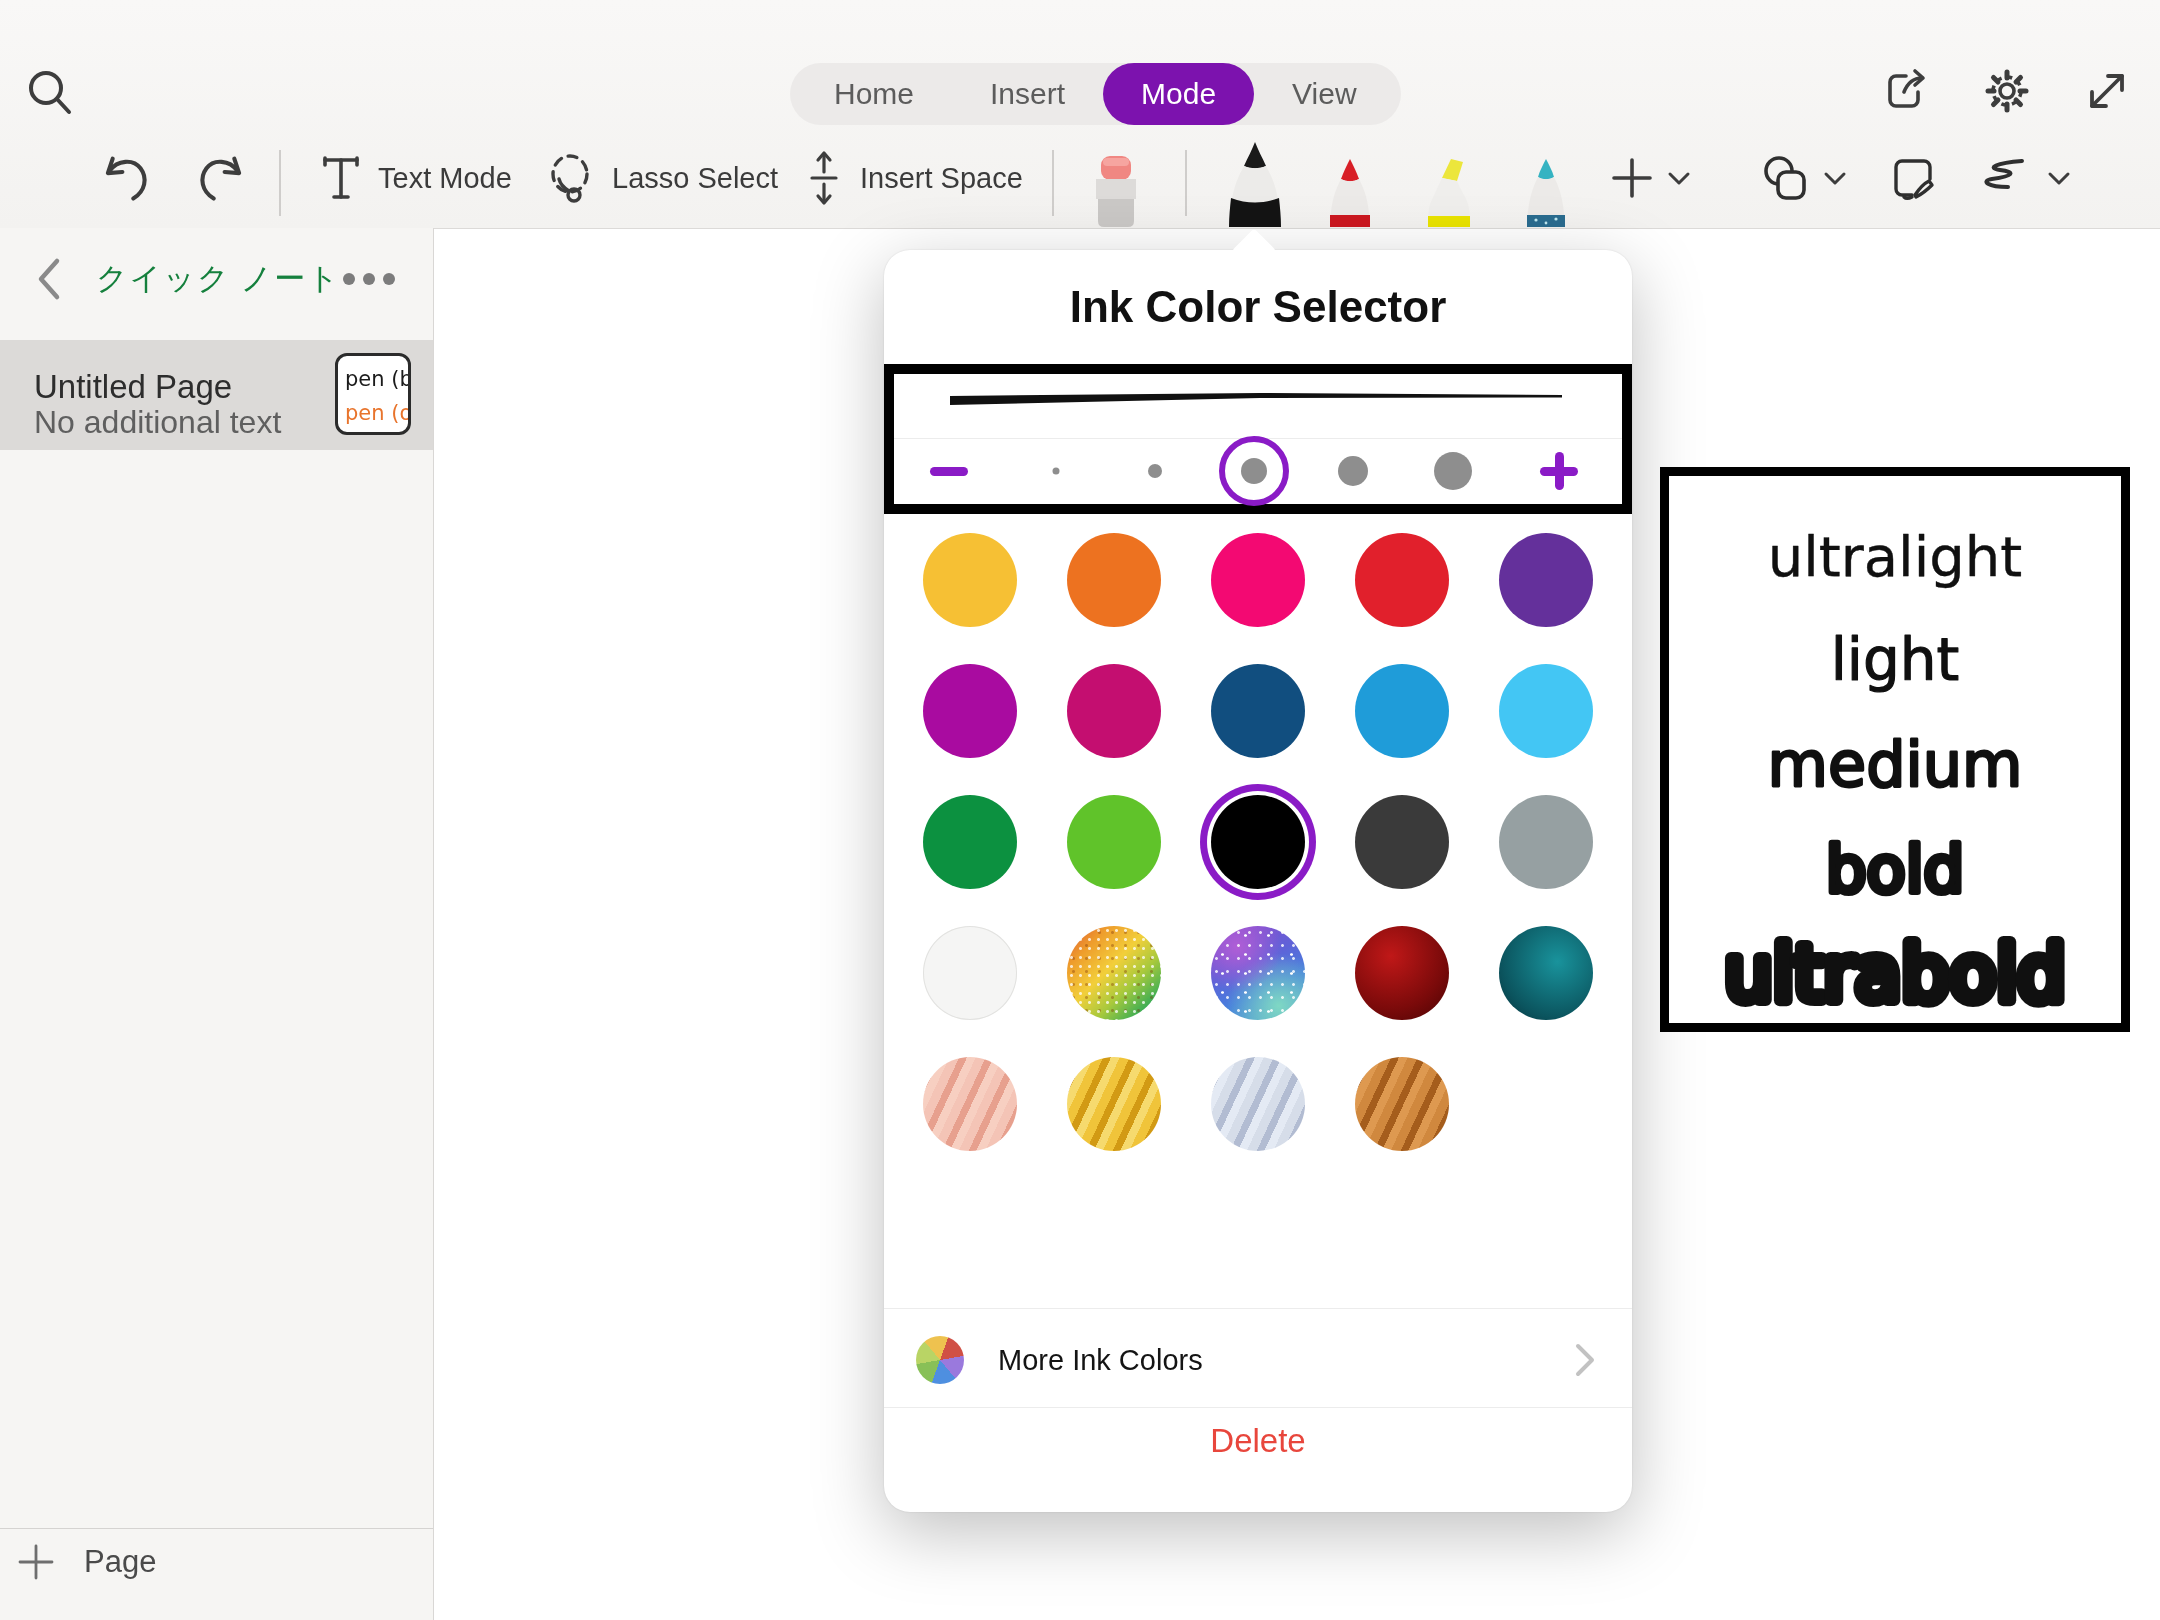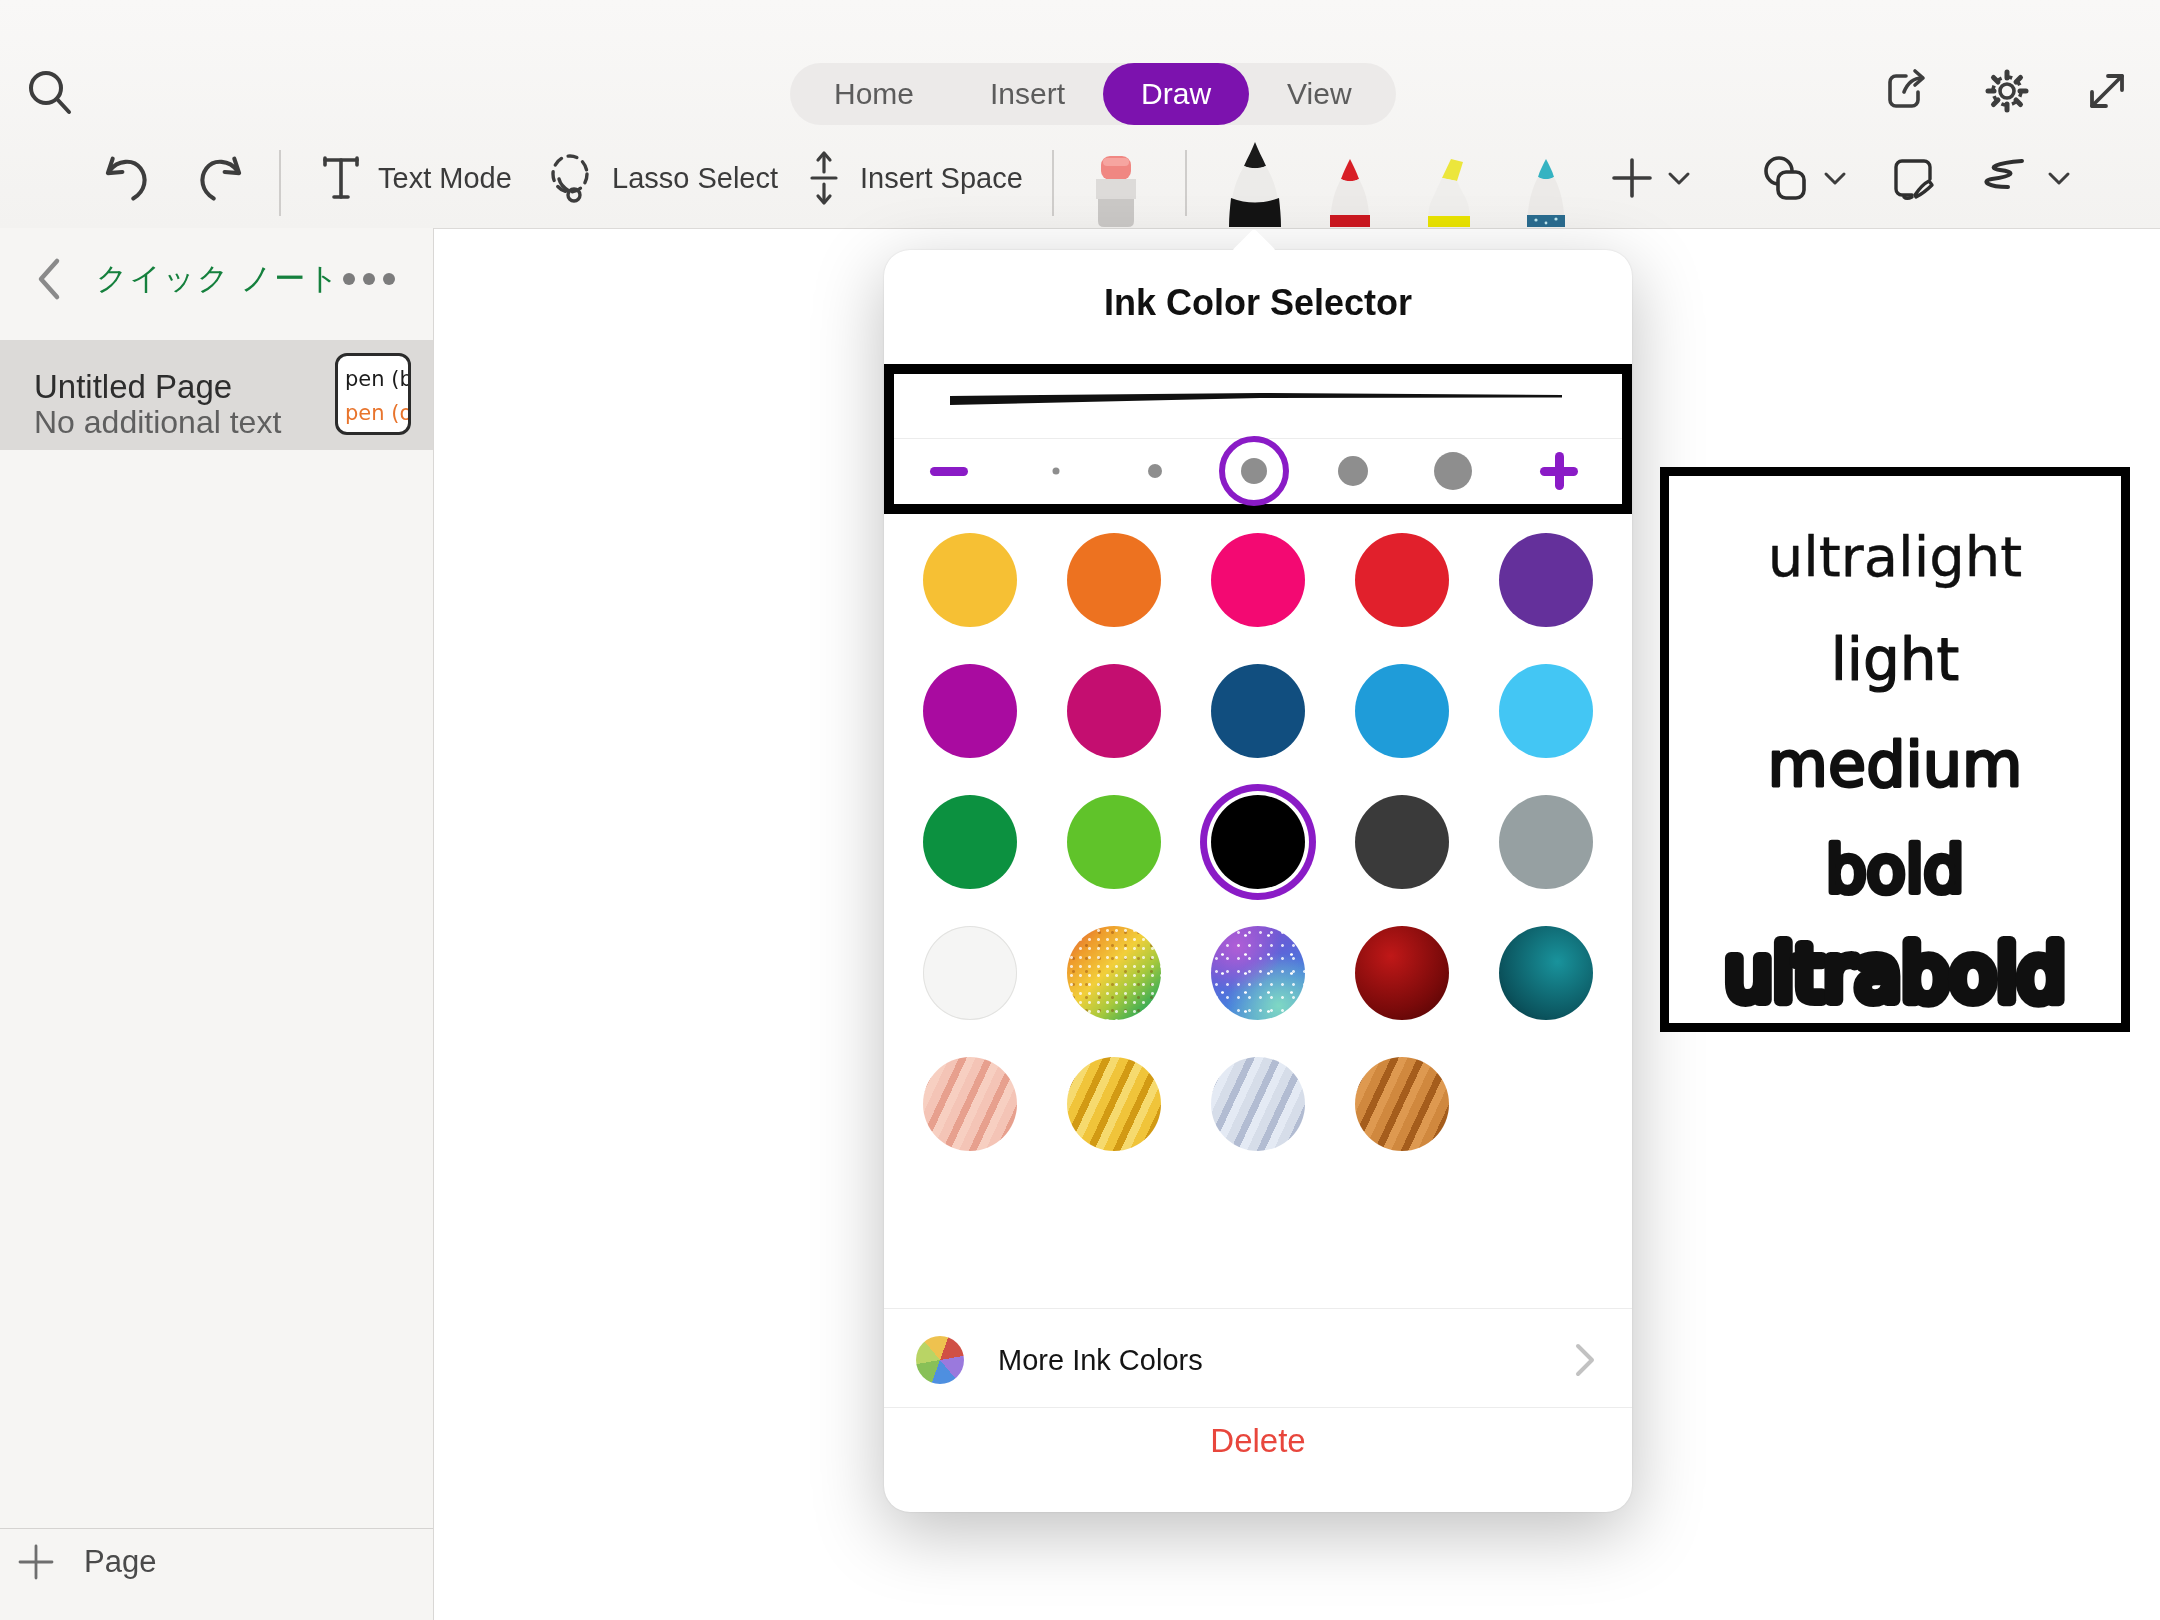--- a/index.html
+++ b/index.html
@@ -35,21 +35,21 @@
   .page-sub{position:absolute;left:34px;top:64px;font-size:32px;color:#5f5f5f;}
   .thumb{position:absolute;right:22px;top:13px;width:76px;height:82px;background:#fff;
          border:3px solid #2b2b2b;border-radius:12px;overflow:hidden;padding:6px 0 0 7px;box-sizing:border-box;}
   .thumb span{display:block;font-size:21px;white-space:nowrap;line-height:34px;font-family:"DejaVu Sans",sans-serif;}
   .sb-foot{position:absolute;left:0;bottom:0;width:100%;height:66px;border-top:1px solid #d5d3d1;
            display:flex;align-items:center;gap:28px;padding-left:16px;box-sizing:border-box;margin-bottom:26px;}
   .sb-foot .lbl{font-size:31px;color:#4a4a4a;}
   
   .popup{position:absolute;left:884px;top:250px;width:748px;height:1262px;background:#fff;border-radius:26px;
          box-shadow:0 20px 70px rgba(0,0,0,.25),0 0 2px rgba(0,0,0,.12);}
-  .popup-title{position:absolute;left:0;top:32px;width:100%;text-align:center;font-size:36px;font-weight:bold;color:#111;}
+  .popup-title{position:absolute;left:0;top:32px;width:100%;text-align:center;font-size:44px;font-weight:bold;color:#111;}
   .stroke-box{position:absolute;left:0;top:114px;width:748px;height:150px;border:10px solid #000;background:#fff;box-sizing:border-box;}
   .stroke-line{position:absolute;left:56px;top:14px;}
   .stroke-div{position:absolute;left:0;top:64px;width:100%;height:1px;background:#ececec;}
   .sizebar{position:absolute;left:0;top:64px;width:100%;height:66px;}
   .dotwrap{position:absolute;top:33px;transform:translate(-50%,-50%);display:flex;align-items:center;justify-content:center;}
   .dot{background:#8e8e8e;border-radius:50%;}
   .dot-ring{position:absolute;width:58px;height:58px;border:6px solid var(--ring);border-radius:50%;}
   .minus-btn{position:absolute;left:36px;top:29px;width:38px;height:9px;border-radius:5px;background:var(--ring);}
   .plus-btn{position:absolute;left:646px;top:14px;width:38px;height:38px;}
   .plus-btn::before{content:'';position:absolute;left:0;top:15px;width:38px;height:9px;border-radius:5px;background:var(--ring);}
@@ -98,21 +98,21 @@
     <div class="search-btn">
       <svg width="52" height="56" viewBox="0 0 52 56">
         <circle cx="22" cy="22" r="15" fill="none" stroke="#3d3d3d" stroke-width="4"></circle>
         <line x1="33" y1="33" x2="45" y2="46" stroke="#3d3d3d" stroke-width="4" stroke-linecap="round"></line>
       </svg>
     </div>
 
     <div class="tabbar">
         <div class="tab">Home</div>
         <div class="tab">Insert</div>
-        <div class="tab active">Draw</div>
+        <div class="tab active">Mode</div>
         <div class="tab">View</div>
       </div>
 
     <div class="chrome-right">
       <span>
         <svg width="50" height="50" viewBox="0 0 50 50" fill="none" stroke="#3d3d3d" stroke-width="3.6" stroke-linecap="round" stroke-linejoin="round">
           <path d="M24 10 H14 a6 6 0 0 0 -6 6 v18 a6 6 0 0 0 6 6 h16 a6 6 0 0 0 6 -6 v-8"></path>
           <path d="M22 26 C26 16 32 12 40 12"></path>
           <path d="M33 5 L41 12 L33 19"></path>
         </svg>

